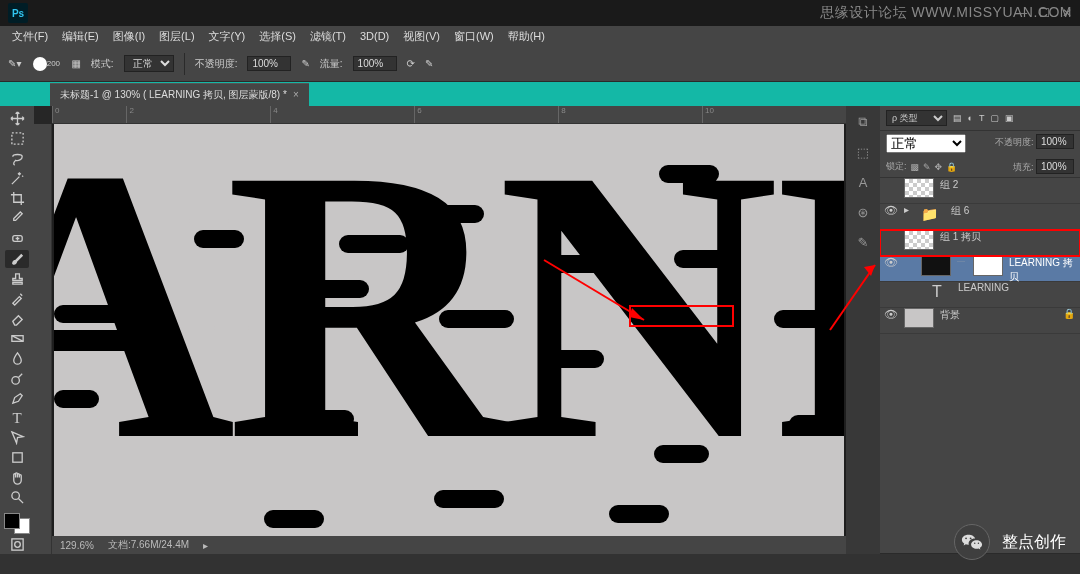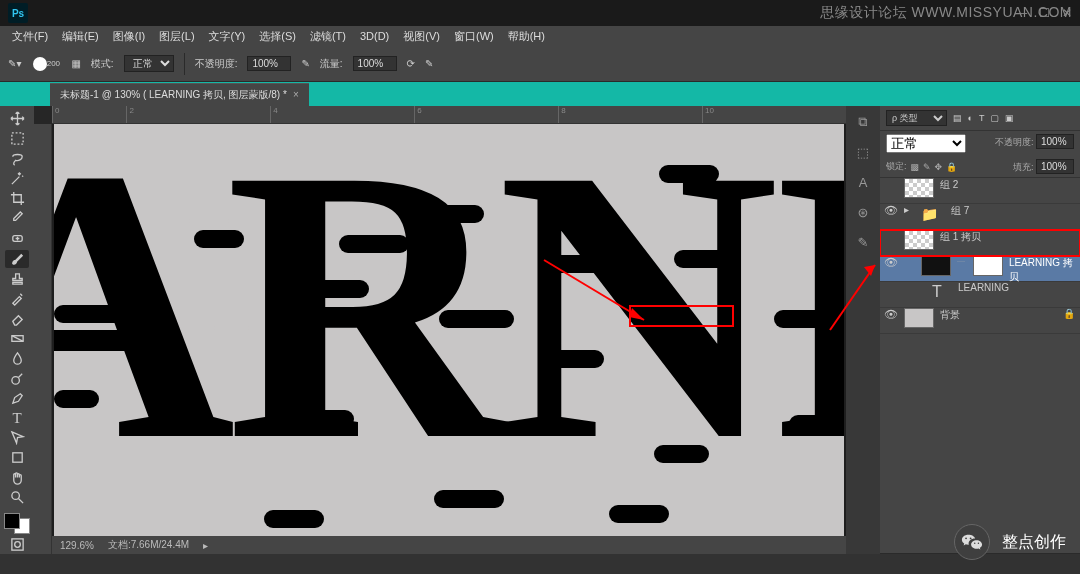--- a/index.html
+++ b/index.html
@@ -327,21 +327,21 @@
       <div class="layerlist" id="layerlist">
           <div class="layer">
             <span class="vis"></span>
             <div class="thumb trans"></div>
             <span>组 2</span>
           </div>
           <div class="layer">
             <span class="vis">👁</span>
             <span>▸</span>
             <div class="thumb folder">📁</div>
-            <span>组 7</span>
+            <span>组 6</span>
           </div>
           <div class="layer hl">
             <span class="vis"></span>
             <div class="thumb trans"></div>
             <span>组 1 拷贝</span>
           </div>
           <div class="layer sel">
             <span class="vis">👁</span>
             <span style="width: 12px;"></span>
             <div class="thumb" style="background: rgb(17, 17, 17);"></div>

